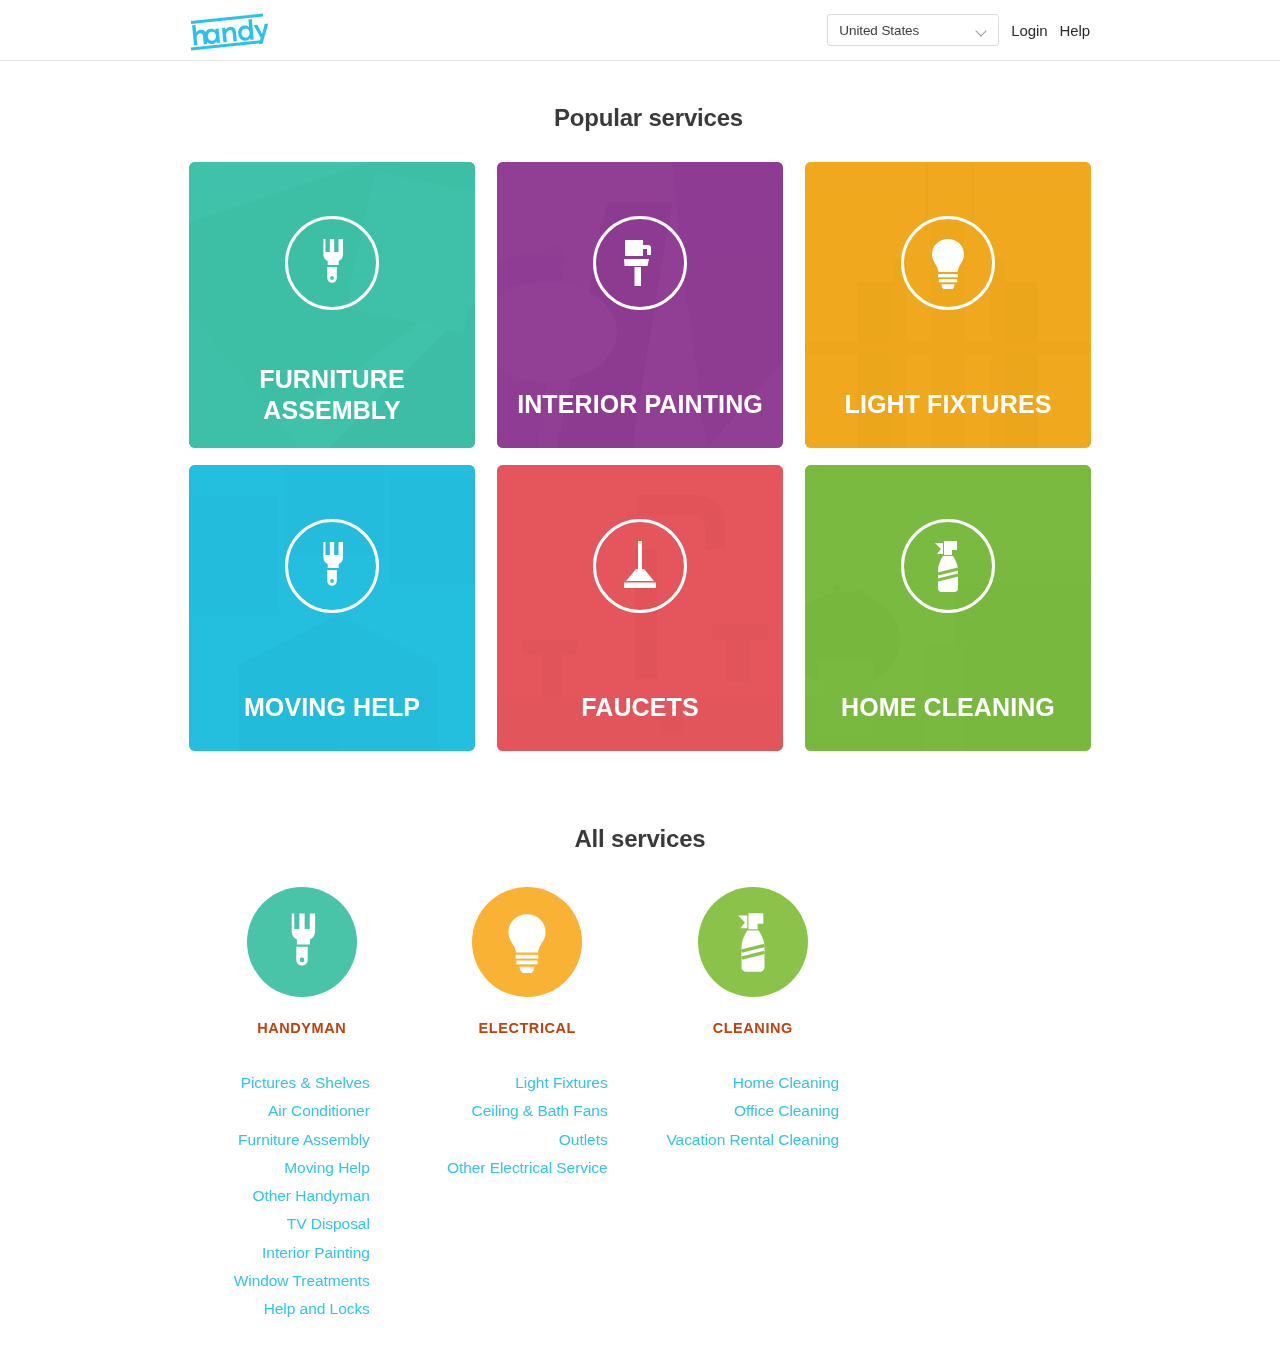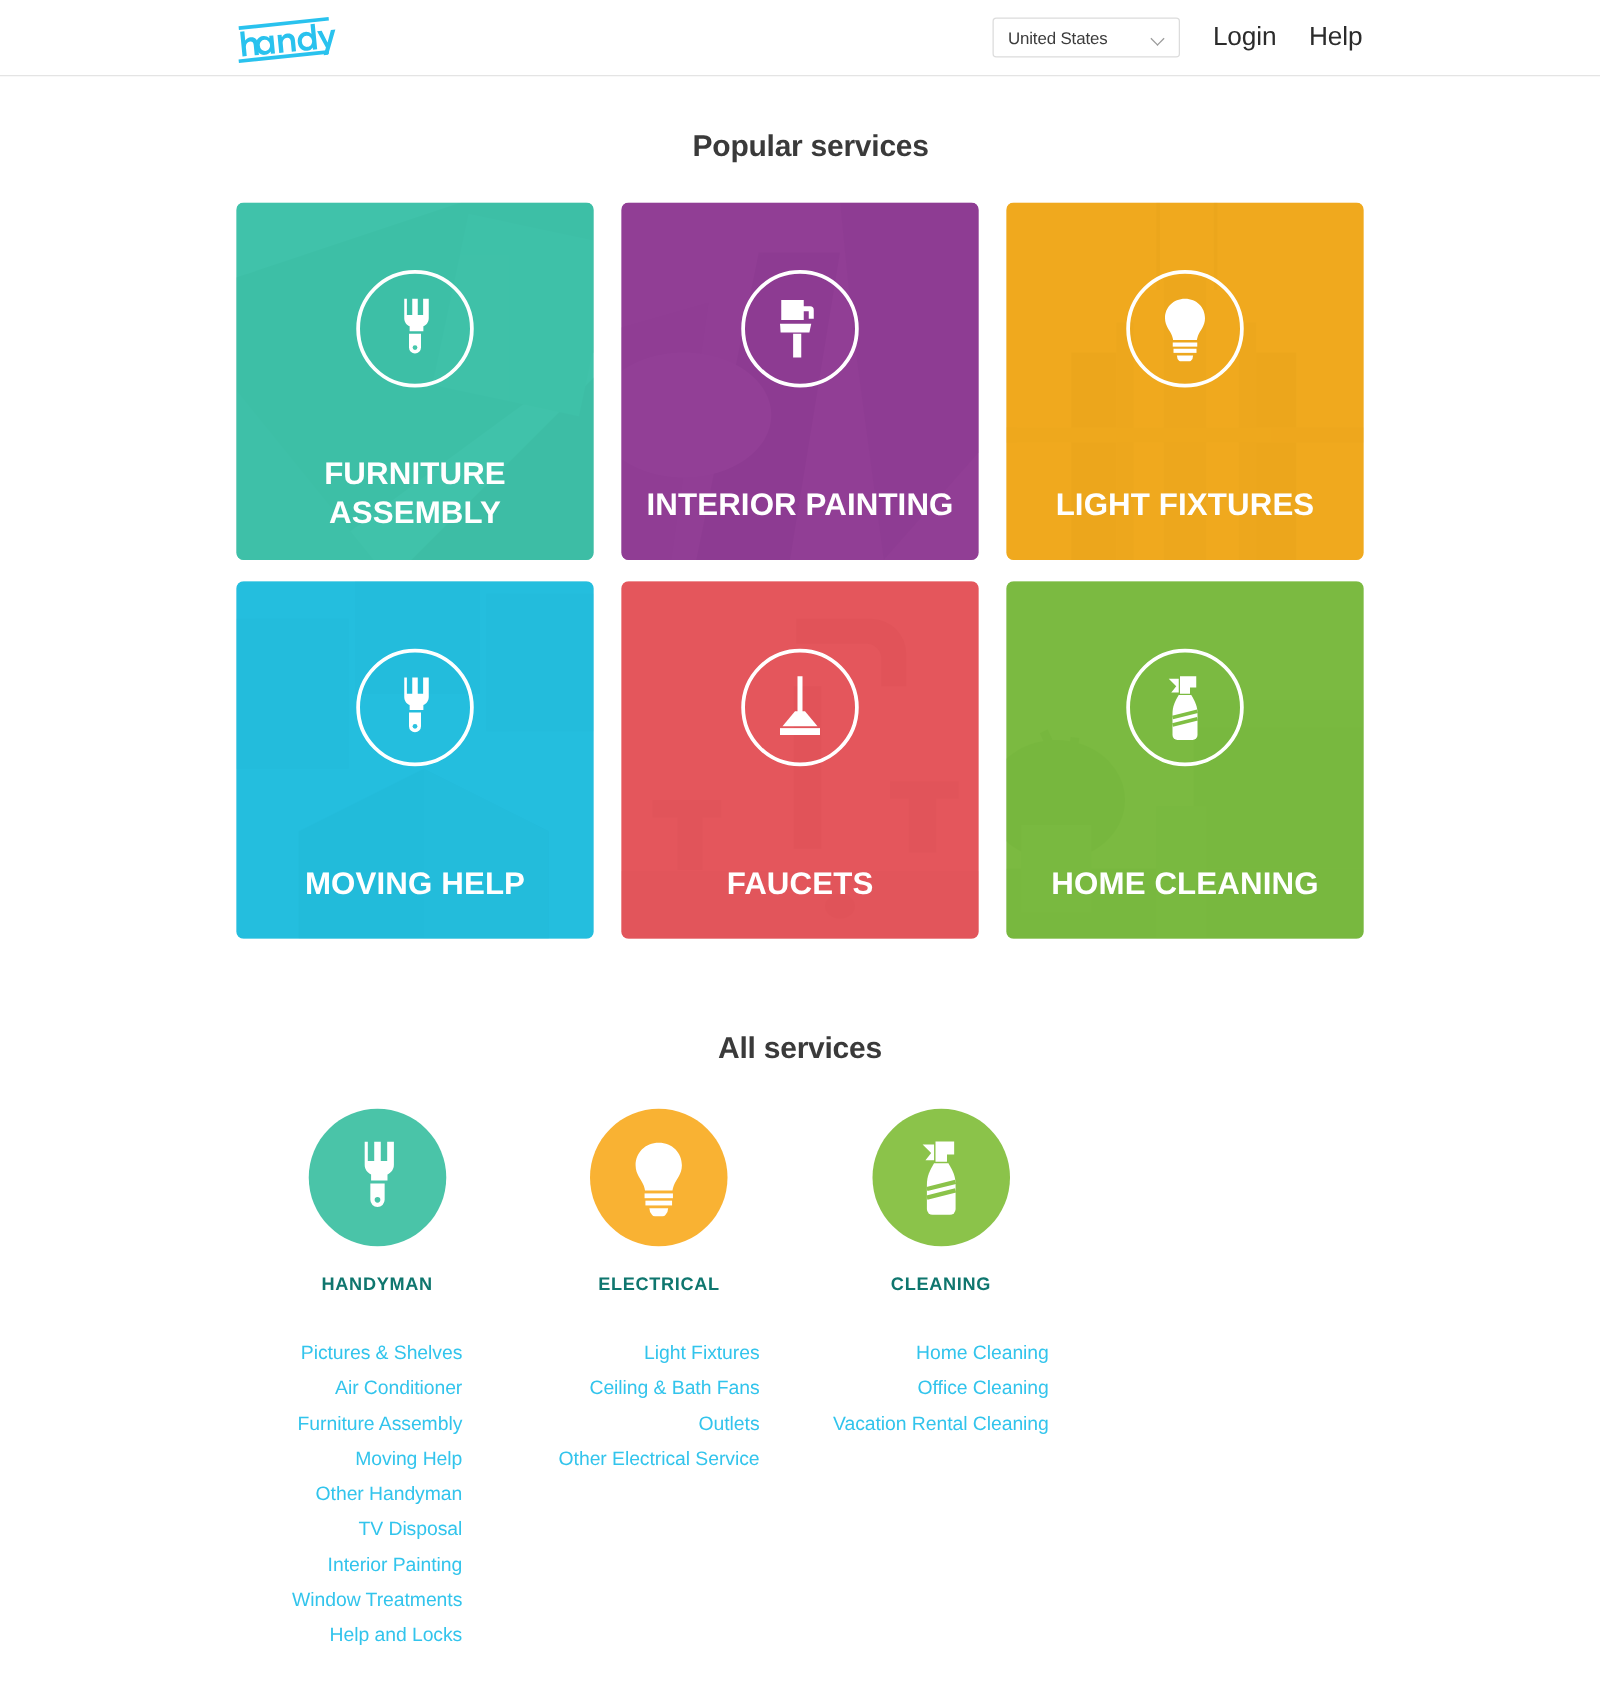--- a/index.html
+++ b/index.html
@@ -30,21 +30,21 @@
   }
   .logo svg { display: block; }
 
   .header-right {
     margin-left: auto;
     display: flex;
     align-items: center;
     gap: 0px;
   }
   .country-select {
-    width: 150px;
+    width: 172px;
     height: 32px;
     border: 1px solid #dcdcdc;
     border-radius: 3px;
     background: #fff;
     display: flex;
     align-items: center;
     padding: 0 10px 0 11px;
     font-size: 13.5px;
     color: #3c3c3c;
     position: relative;
@@ -60,23 +60,23 @@
   .chev::before {
     content: "";
     position: absolute;
     left: 0px; top: 0px;
     width: 7px; height: 7px;
     border-right: 1.4px solid #9a9a9a;
     border-bottom: 1.4px solid #9a9a9a;
     transform: rotate(45deg);
   }
   .navlink {
-    font-size: 21px;
+    font-size: 15px;
     color: #2b2b2b;
-    margin-left: 26px;
+    margin-left: 12px;
     text-decoration: none;
     cursor: pointer;
     letter-spacing: -0.1px;
   }
 
   
   .section-title {
     text-align: center;
     font-size: 24px;
     font-weight: bold;
@@ -156,21 +156,21 @@
     border-radius: 50%;
     display: flex;
     align-items: center;
     justify-content: center;
     cursor: pointer;
   }
   .cat-name {
     margin-top: 23px;
     font-size: 14.5px;
     font-weight: bold;
-    color: #0f766e;
+    color: #c2410c;
     letter-spacing: 0.55px;
     text-align: center;
   }
   .cat-links {
     margin-top: 33px;
     display: flex;
     flex-direction: column;
     align-items: flex-end;
     gap: 0;
   }

